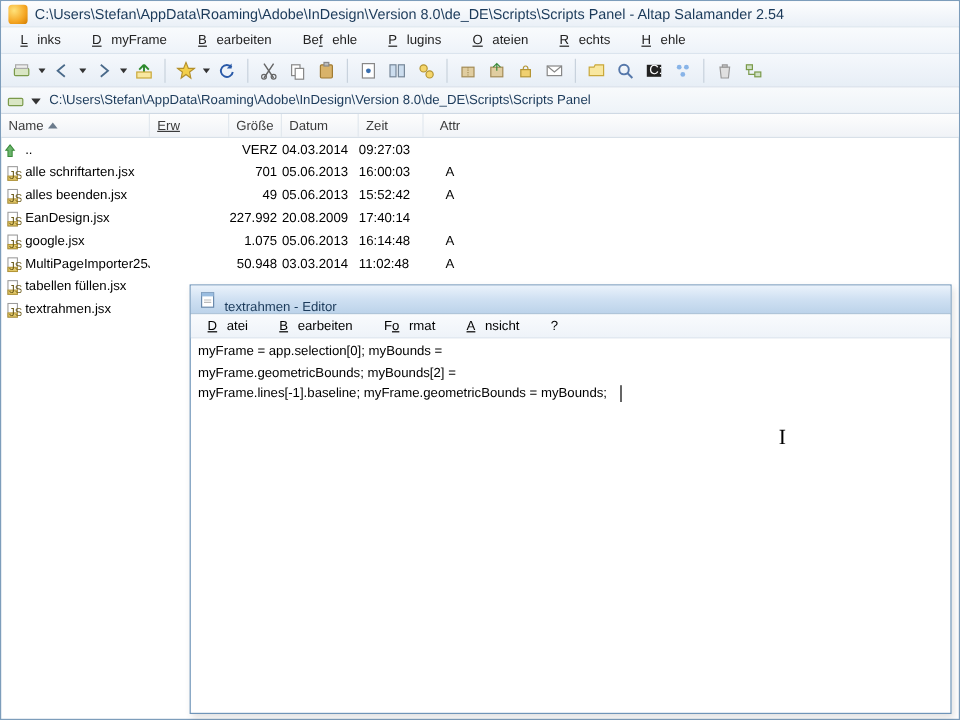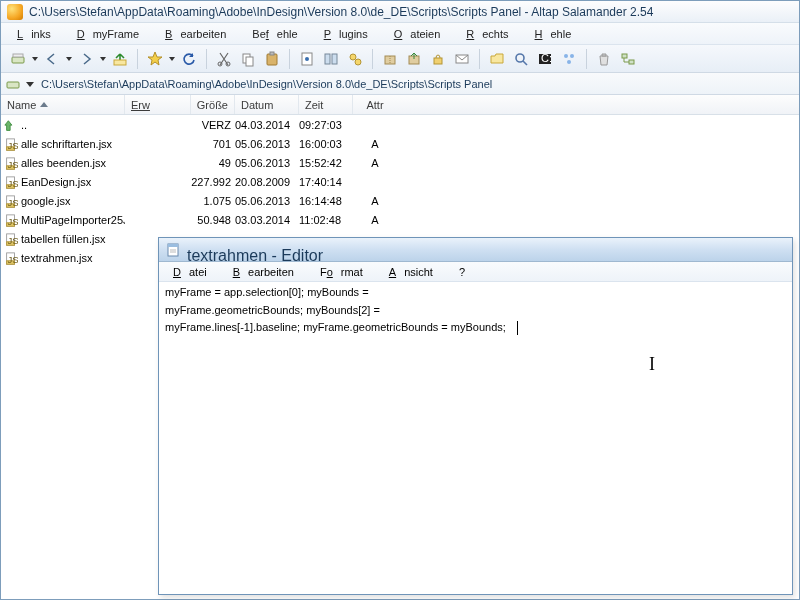--- a/index.html
+++ b/index.html
@@ -45,21 +45,21 @@
   .row .ext  { width:66px; }
   .row .size { width:44px; text-align:right; padding-right:4px; }
   .row .date { width:64px; }
   .row .time { width:54px; }
   .row .attr { width:44px; text-align:center; }
 
   
   .editor-win { position:absolute; left:158px; top:237px; width:635px; height:358px; border:1px solid #6f94b8; background:#fff; box-shadow: 2px 3px 6px rgba(0,0,0,.12); }
   .editor-win .e-titlebar { height:24px; background: linear-gradient(#eaf2fb,#cfe0f2 50%,#bcd3ea); border-bottom:1px solid #9fb8d0; display:flex; align-items:center; padding:0 6px; gap:6px; }
   .editor-win .e-titlebar .e-icon { width:16px; height:16px; }
-  .editor-win .e-titlebar .e-title { color:#1b3a5a; font-size:16px;margin-top:12px; }
+  .editor-win .e-titlebar .e-title { color:#1b3a5a; font-size:11px;margin-top:12px; }
   .editor-win .e-menubar { height:20px; background: linear-gradient(#f9fbfd,#eef3f9); border-bottom:1px solid #dbe4ee; display:flex; align-items:center; padding:0 6px; gap:2px; }
   .editor-win .e-menubar span { padding:2px 8px; }
   .editor-win .e-body { padding: 2px 6px; font-family: "Courier New", monospace; font-size:13px; line-height:1.35; white-space:pre; color:#000; position:relative; height: calc(100% - 44px); }
   .caret { display:inline-block; width:1px; height:14px; background:#000; vertical-align:middle; margin-left:3px; }
   .ibeam { position:absolute; left:490px; top:70px; font-family: serif; font-size:18px; color:#000; }
 
   
   .ic-stroke { stroke:#4a6a8a; stroke-width:1.5; fill:none; }
 </style>
 </head>

